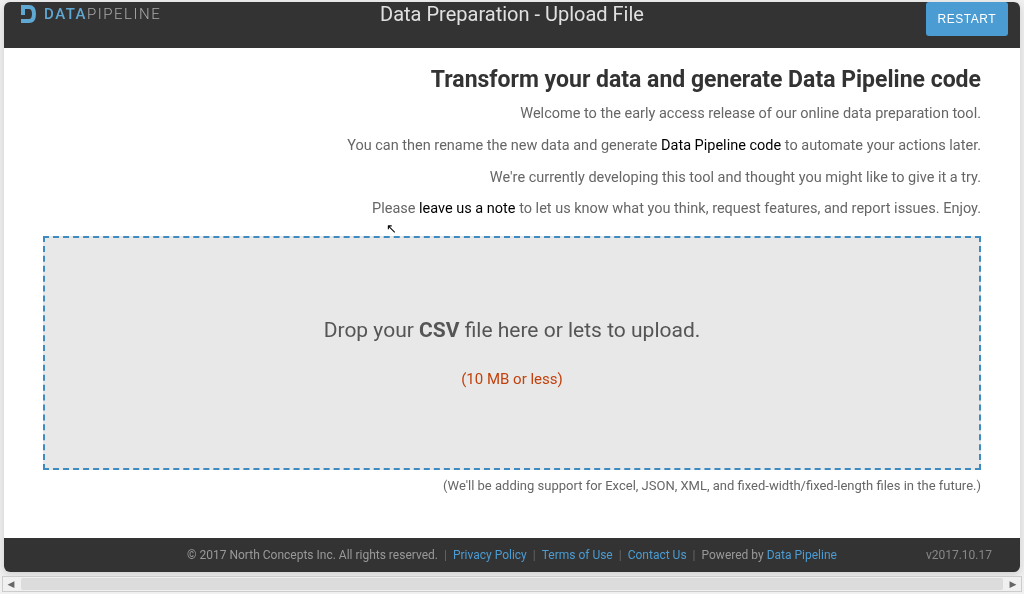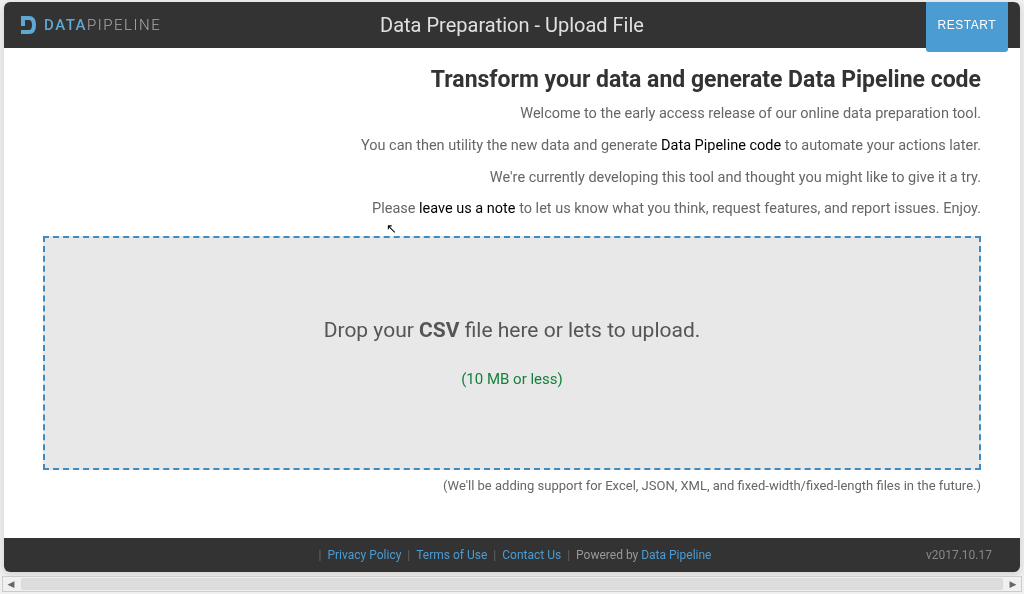--- a/index.html
+++ b/index.html
@@ -19,21 +19,21 @@
       border-radius: 6px;
       overflow: hidden;
       box-shadow: 0 2px 8px rgba(0,0,0,0.15);
       display: flex;
       flex-direction: column;
     }
     .header {
       background: #333333;
       height: 46px;
       display: flex;
-      align-items: center;
+      align-items: flex-start;
       padding: 0 12px;
       position: relative;
     }
     .logo {
       display: flex;
       align-items: center;
       gap: 4px;
     }
     .logo-icon {
       width: 24px;
@@ -55,21 +55,21 @@
       transform: translateX(-50%);
       color: #e0e0e0;
       font-size: 20px;
       font-weight: 400;
     }
     .restart-btn {
       margin-left: auto;
       background: #4b9cd3;
       color: #fff;
       border: none;
-      padding: 20px 12px;
+      padding: 10px 12px;
       font-size: 12px;
       letter-spacing: 0.5px;
       border-radius: 3px;
       cursor: pointer;
     }
     .content {
       flex: 1;
       padding: 18px 39px 12px;
       text-align: right;
       color: #555;
@@ -101,21 +101,21 @@
     }
     .drop-main {
       font-size: 21px;
       color: #555;
       font-weight: 400;
     }
     .drop-main b { font-weight: 700; }
     .drop-sub {
       margin-top: 28px;
       font-size: 15px;
-      color: #15803d;
+      color: #c2410c;
     }
     .future-note {
       font-size: 13px;
       color: #666;
       margin-top: 6px;
     }
     .footer {
       background: #333333;
       height: 34px;
       display: flex;
@@ -186,38 +186,39 @@
       </span>
     </div>
     <div class="header-title">Data Preparation - Upload File</div>
     <button class="restart-btn">RESTART</button>
   </div>
 
   <div class="content">
     <h1 class="main-title">Transform your data and generate Data Pipeline code</h1>
     <p class="intro-text">Welcome to the early access release of our online data preparation tool.</p>
     <p class="intro-text">
-      <span>You can then utility the new data and generate </span><a>Data Pipeline code</a><span> to automate your actions later.</span>
+      <span>You can then rename the new data and generate </span><a>Data Pipeline code</a><span> to automate your actions later.</span>
     </p>
     <p class="intro-text">We're currently developing this tool and thought you might like to give it a try.</p>
     <p class="intro-text">
       <span>Please </span><a>leave us a note</a><span> to let us know what you think, request features, and report issues. Enjoy.</span>
     </p>
 
     <div class="dropzone">
       <div class="drop-main">
         <span>Drop your </span><b>CSV</b><span> file here or lets to upload.</span>
       </div>
       <div class="drop-sub">(10 MB or less)</div>
     </div>
 
     <p class="future-note">(We'll be adding support for Excel, JSON, XML, and fixed-width/fixed-length files in the future.)</p>
   </div>
 
   <div class="footer">
+    <span>© 2017 North Concepts Inc.   All rights reserved.</span>
     <span class="footer-sep">|</span>
     <a>Privacy Policy</a>
     <span class="footer-sep">|</span>
     <a>Terms of Use</a>
     <span class="footer-sep">|</span>
     <a>Contact Us</a>
     <span class="footer-sep">|</span>
     <span>
       <span>Powered by </span><a>Data Pipeline</a>
     </span>

